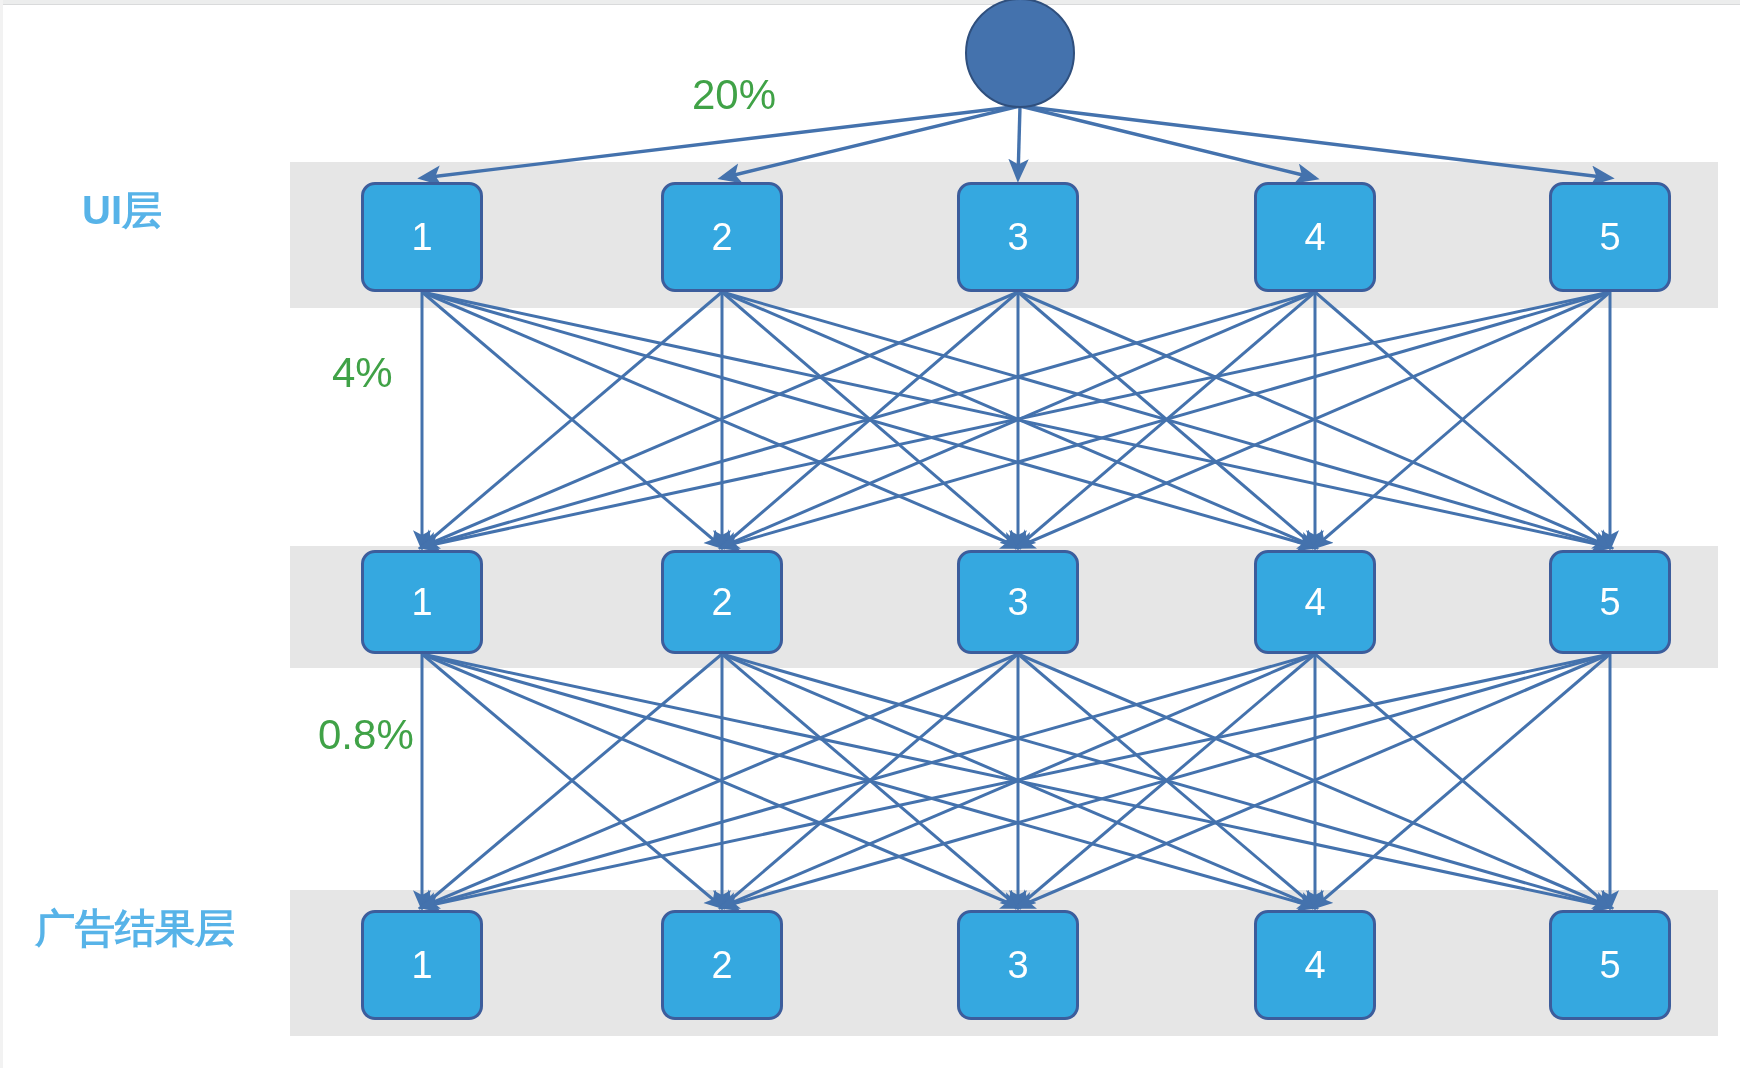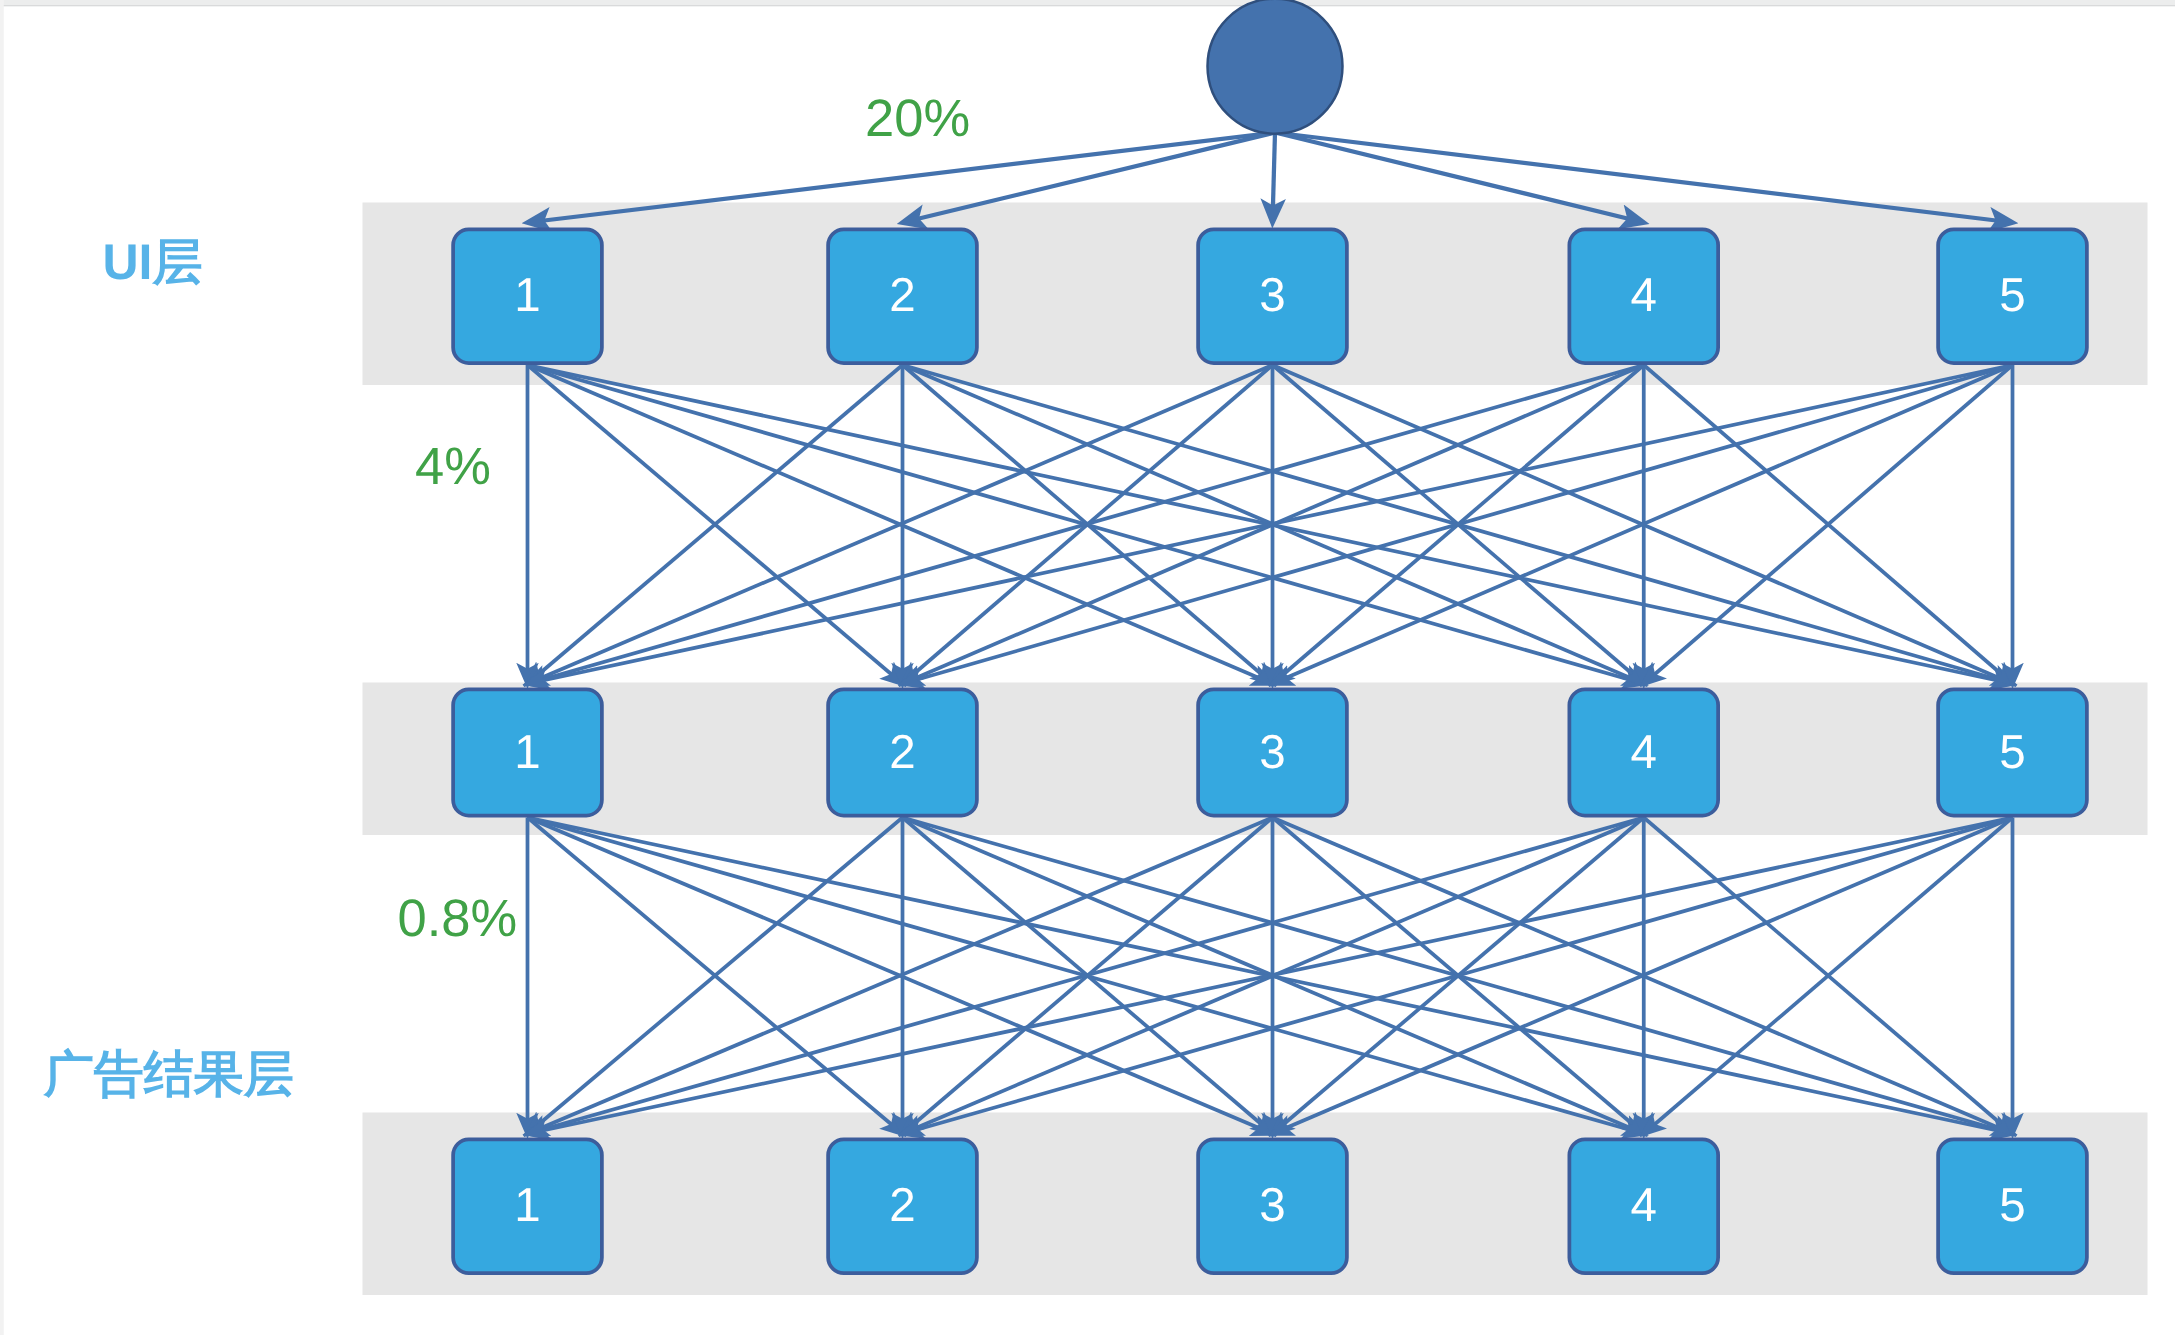--- a/index.html
+++ b/index.html
@@ -169,21 +169,21 @@
         <line x1="1610" y1="654" x2="722" y2="907" stroke="#4472ad" stroke-width="3" marker-end="url(#arrow)"></line>
         <line x1="1610" y1="654" x2="1018" y2="907" stroke="#4472ad" stroke-width="3" marker-end="url(#arrow)"></line>
         <line x1="1610" y1="654" x2="1315" y2="907" stroke="#4472ad" stroke-width="3" marker-end="url(#arrow)"></line>
         <line x1="1610" y1="654" x2="1610" y2="907" stroke="#4472ad" stroke-width="3" marker-end="url(#arrow)"></line>
       </g>
   </svg>
 
   <div class="root-circle" id="root-circle" style="left: 965px; top: -2px; width: 110px; height: 110px;"></div>
 
   <div class="layer-label" id="label-ui" style="left: 82px; top: 190px;">UI层</div>
-  <div class="layer-label" id="label-ads" style="left: 35px; top: 840px;">广告结果层</div>
+  <div class="layer-label" id="label-ads" style="left: 35px; top: 908px;">广告结果层</div>
 
   <div class="node" id="ui-0" style="left: 361px; top: 182px; width: 122px; height: 110px;">1</div>
   <div class="node" id="ui-1" style="left: 661px; top: 182px; width: 122px; height: 110px;">2</div>
   <div class="node" id="ui-2" style="left: 957px; top: 182px; width: 122px; height: 110px;">3</div>
   <div class="node" id="ui-3" style="left: 1254px; top: 182px; width: 122px; height: 110px;">4</div>
   <div class="node" id="ui-4" style="left: 1549px; top: 182px; width: 122px; height: 110px;">5</div>
 
   <div class="node" id="recommend-0" style="left: 361px; top: 550px; width: 122px; height: 104px;">1</div>
   <div class="node" id="recommend-1" style="left: 661px; top: 550px; width: 122px; height: 104px;">2</div>
   <div class="node" id="recommend-2" style="left: 957px; top: 550px; width: 122px; height: 104px;">3</div>

